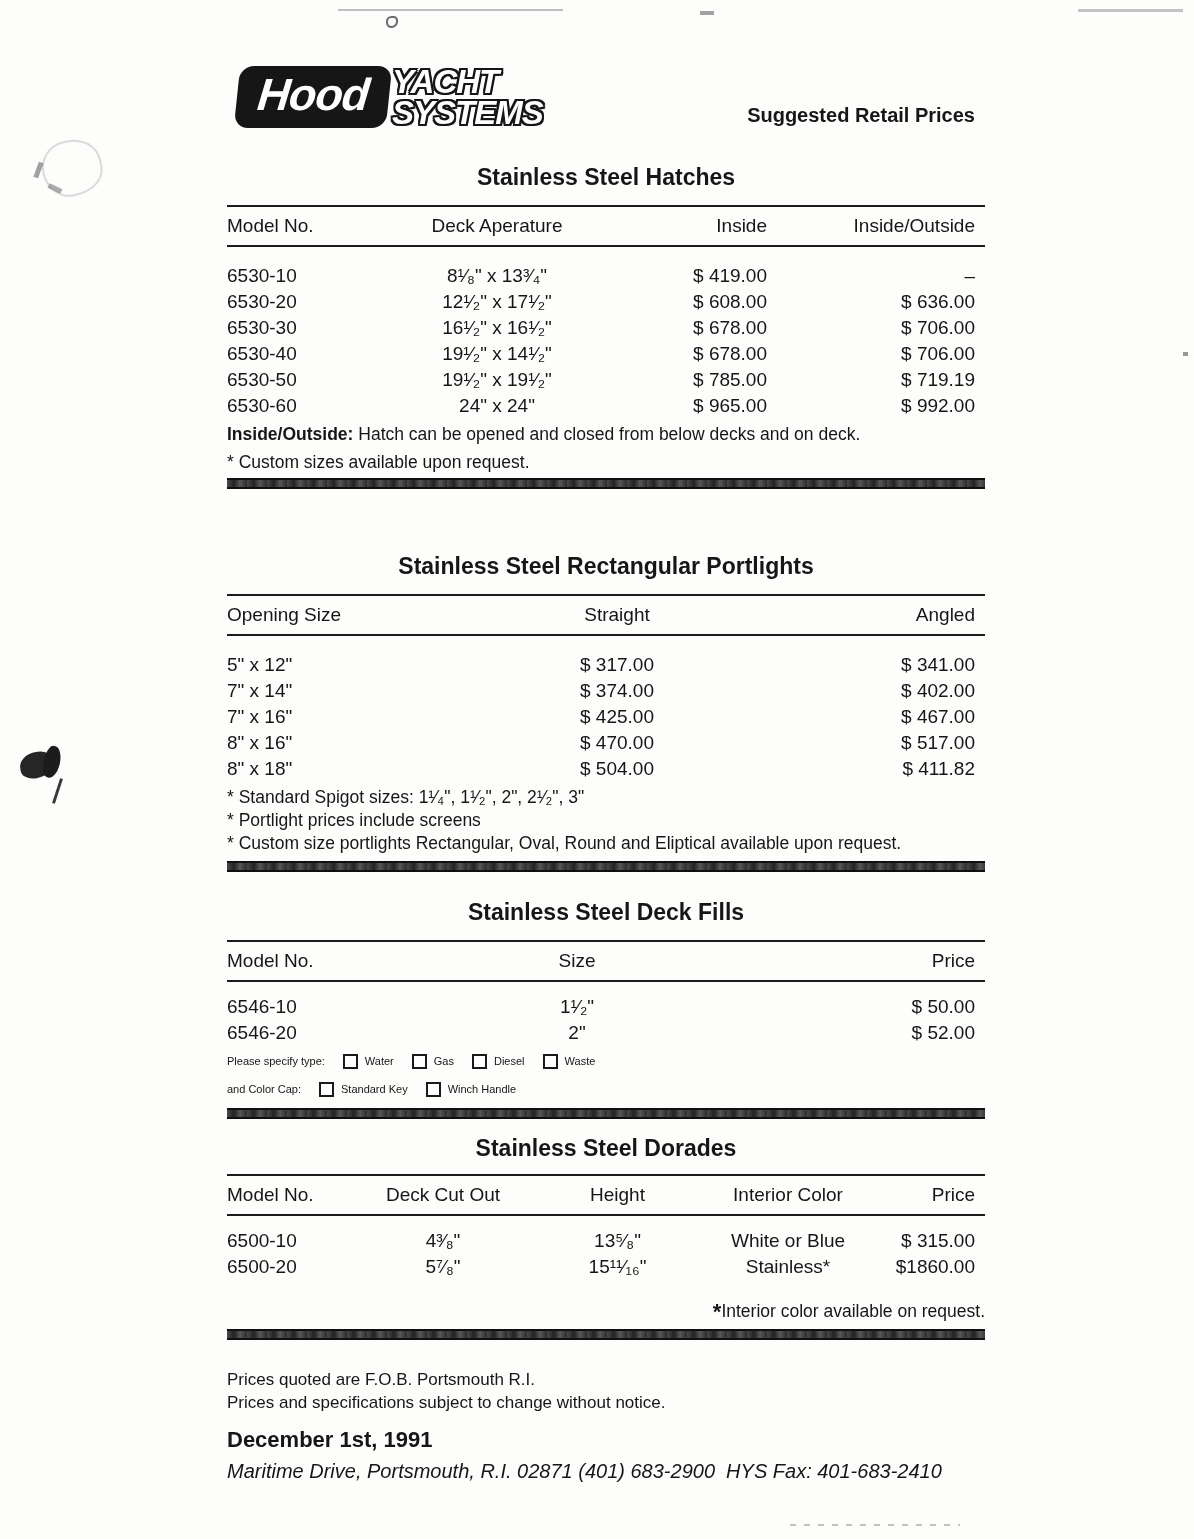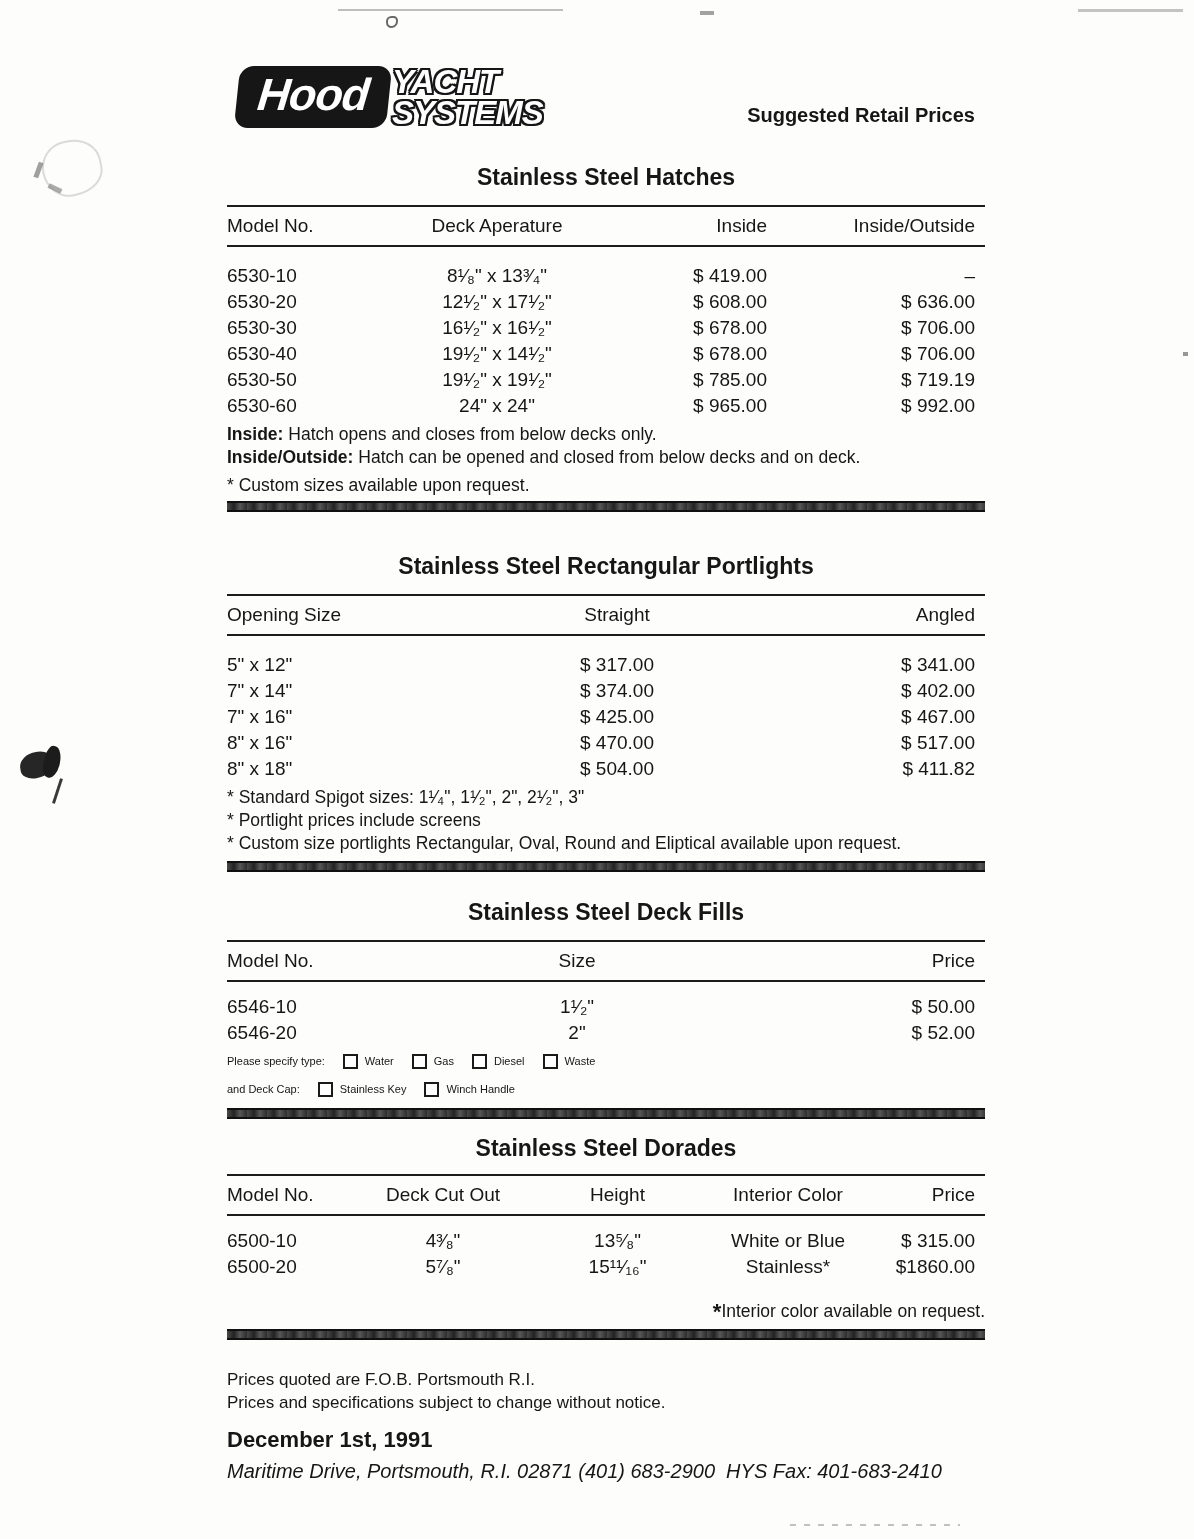--- a/index.html
+++ b/index.html
@@ -151,21 +151,20 @@
           <span class="tcell c3">$ 719.19</span>
         </div>
         <div class="trow">
           <span class="tcell c0">6530-60</span>
           <span class="tcell c1">24" x 24"</span>
           <span class="tcell c2">$ 965.00</span>
           <span class="tcell c3">$ 992.00</span>
         </div>
       </div>
     <div class="notes">
-      <div><span class="note-bold">Inside:</span><span> Hatch opens and closes from below decks only.</span></div>
       <div><span class="note-bold">Inside/Outside:</span><span> Hatch can be opened and closed from below decks and on deck.</span></div>
       <div class="note-gap"><span class="note-bold"></span><span>* Custom sizes available upon request.</span></div>
     </div>
     <div class="divider mt4"></div>
   </div>
 
   <div class="section" style="top:552px">
     <div class="stitle">Stainless Steel Rectangular Portlights</div>
     <div class="rule r-mt14"></div>
     <div class="thead t2">
@@ -243,24 +242,24 @@
       <span class="cbitem">
           <span class="cb"></span>
           <span>Diesel</span>
         </span>
       <span class="cbitem">
           <span class="cb"></span>
           <span>Waste</span>
         </span>
     </div>
     <div class="specline">
-      <span>and Deck Cap:</span>
-      <span class="cbitem">
-          <span class="cb"></span>
-          <span>Stainless Key</span>
+      <span>and Color Cap:</span>
+      <span class="cbitem">
+          <span class="cb"></span>
+          <span>Standard Key</span>
         </span>
       <span class="cbitem">
           <span class="cb"></span>
           <span>Winch Handle</span>
         </span>
     </div>
     <div class="divider"></div>
   </div>
 
   <div class="section" style="top:1134px">

